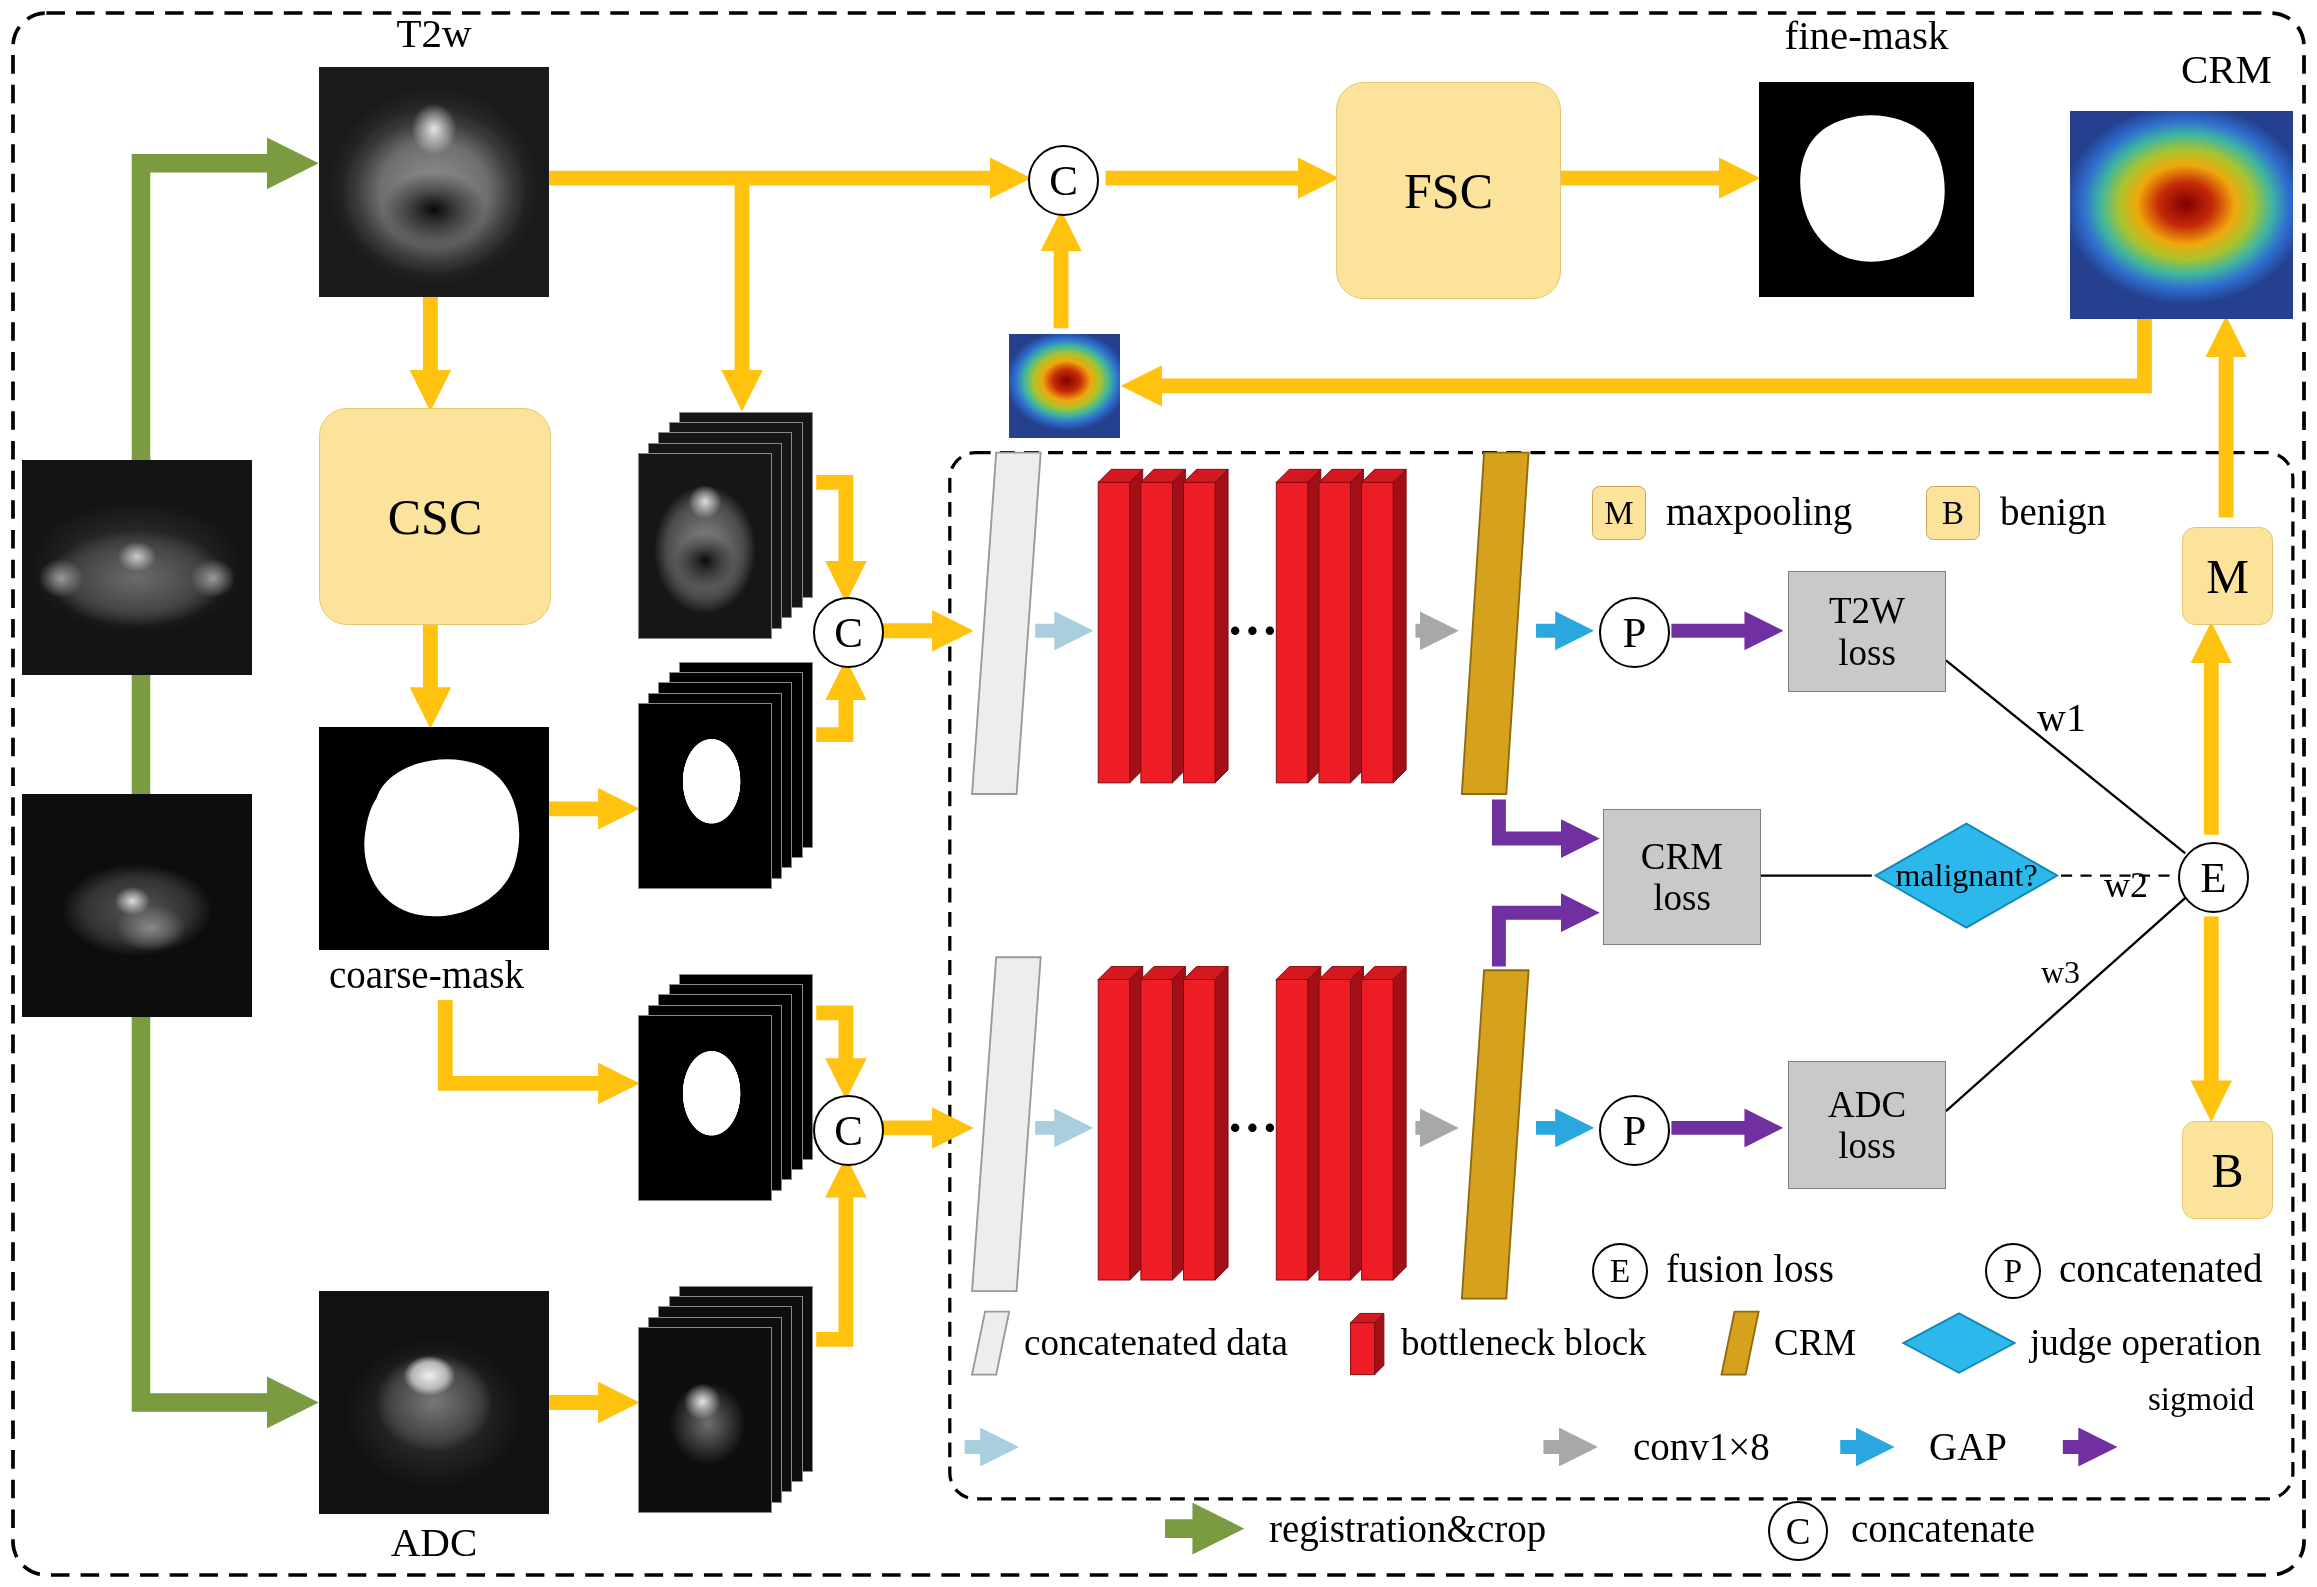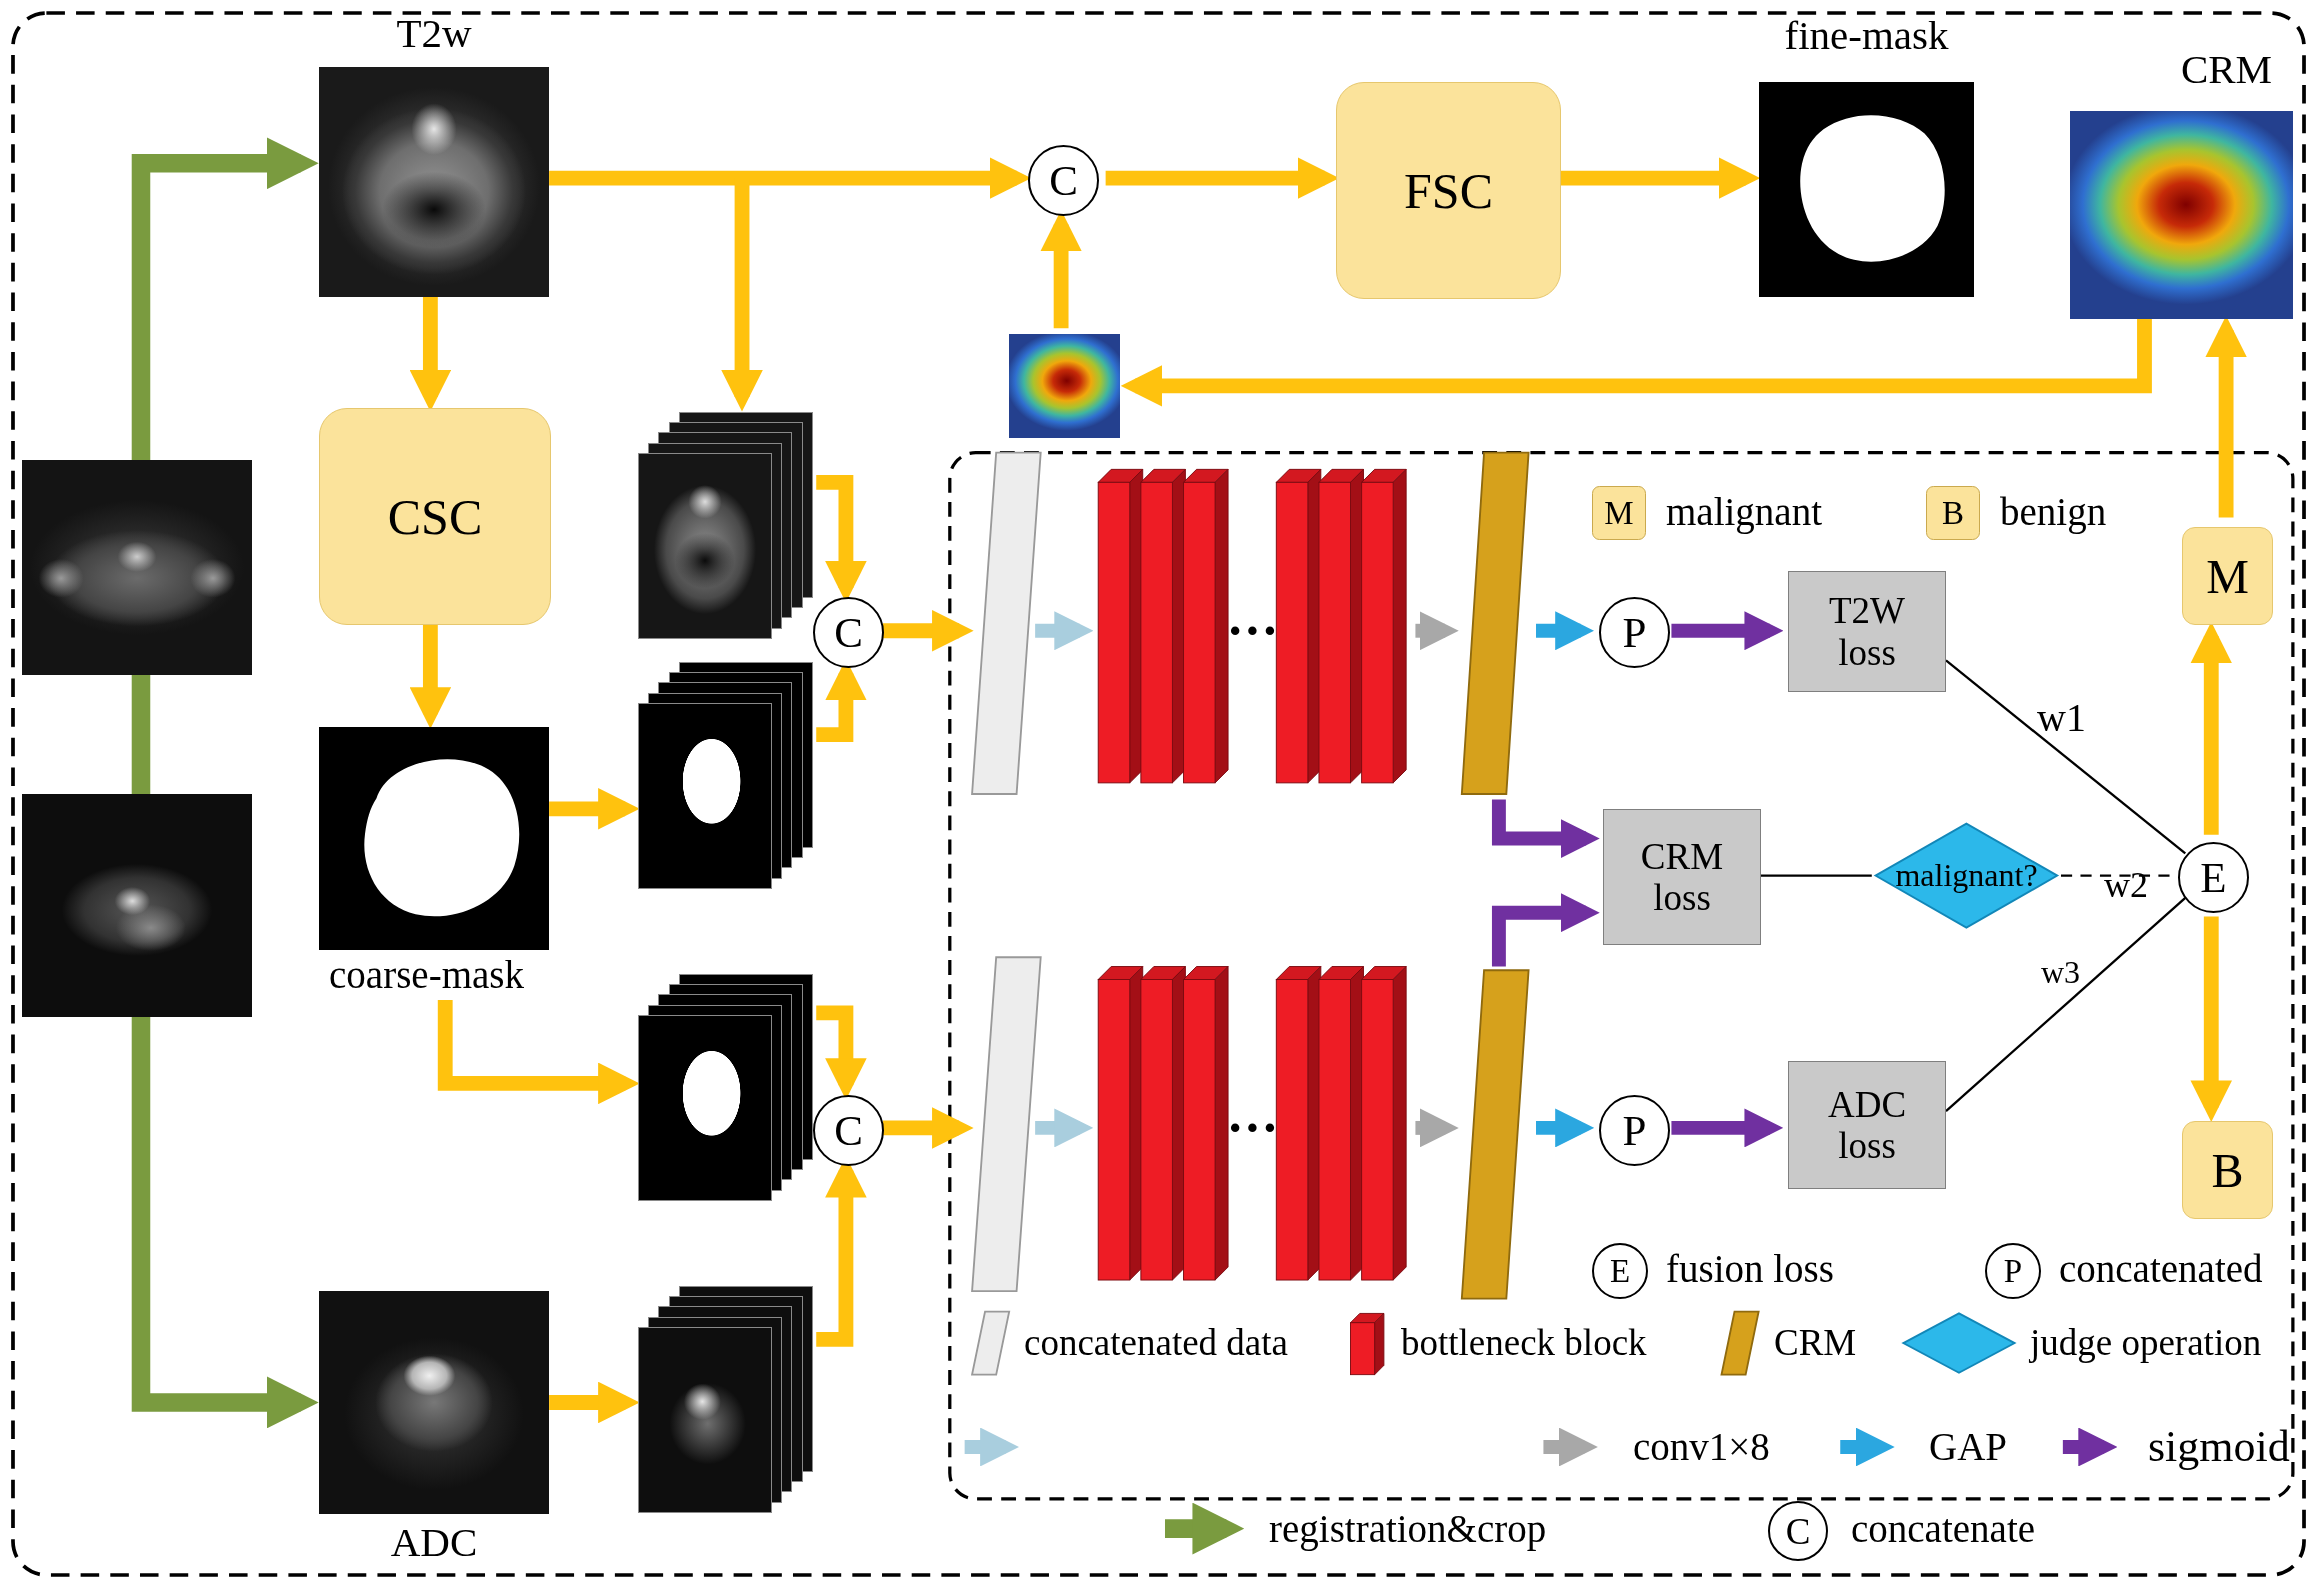--- a/index.html
+++ b/index.html
@@ -306,21 +306,21 @@
 
   <div class="lbl ctr" style="left:319px;top:9.3px;width:230px;font-size:41px">T2w</div>
   <div class="lbl ctr" style="left:1718px;top:11px;width:297px;font-size:41px">fine-mask</div>
   <div class="lbl ctr" style="left:2115px;top:45px;width:223px;font-size:41px">CRM</div>
   <div class="lbl ctr" style="left:293px;top:952px;width:267px;font-size:39px">coarse-mask</div>
   <div class="lbl ctr" style="left:319px;top:1518px;width:230px;font-size:41px">ADC</div>
 
   <div class="gold-box" style="left:1592px;top:486px;width:52px;height:52px;border-radius:7.4px;font-size:33px;border:1.4px solid #caa94e">
       <span>M</span>
     </div>
-  <div class="lbl" style="left:1666px;top:486px;font-size:39px;line-height:52px">malignant</div>
+  <div class="lbl" style="left:1666px;top:486px;font-size:39px;line-height:52px">maxpooling</div>
   <div class="gold-box" style="left:1926px;top:486px;width:52px;height:52px;border-radius:7.4px;font-size:33px;border:1.4px solid #caa94e">
       <span>B</span>
     </div>
   <div class="lbl" style="left:2000px;top:486px;font-size:39px;line-height:52px">benign</div>
 
   <div class="node" style="left:1592px;top:1243px;width:52px;height:52px;font-size:33px;border-width:2.3px">
       <span>E</span>
     </div>
   <div class="lbl" style="left:1666px;top:1243px;font-size:39px;line-height:52px">fusion loss</div>
   <div class="node" style="left:1985px;top:1243px;width:52px;height:52px;font-size:33px;border-width:2.3px">
@@ -328,21 +328,21 @@
     </div>
   <div class="lbl" style="left:2059px;top:1243px;font-size:39px;line-height:52px">concatenated</div>
 
   <div class="lbl" style="left:1024px;top:1317px;font-size:37px;line-height:52px">concatenated data</div>
   <div class="lbl" style="left:1401px;top:1317px;font-size:37px;line-height:52px">bottleneck block</div>
   <div class="lbl" style="left:1774px;top:1317px;font-size:37px;line-height:52px">CRM</div>
   <div class="lbl" style="left:2030px;top:1317px;font-size:37px;line-height:52px">judge operation</div>
 
   <div class="lbl" style="left:1633px;top:1421px;font-size:39px;line-height:52px">conv1×8</div>
   <div class="lbl" style="left:1929px;top:1421px;font-size:39px;line-height:52px">GAP</div>
-  <div class="lbl" style="left:2148px;top:1421px;font-size:44px;line-height:52px">sigmoid</div>
+  <div class="lbl" style="left:2148px;top:1373px;font-size:33px;line-height:52px">sigmoid</div>
 
   <div class="lbl" style="left:1269px;top:1503px;font-size:39px;line-height:52px">registration&amp;crop</div>
   <div class="node" style="left:1768px;top:1501px;width:56px;height:56px;font-size:37px;border-width:2.3px">
       <span>C</span>
     </div>
   <div class="lbl" style="left:1851px;top:1503px;font-size:39px;line-height:52px">concatenate</div>
 
 </div>
 
 

